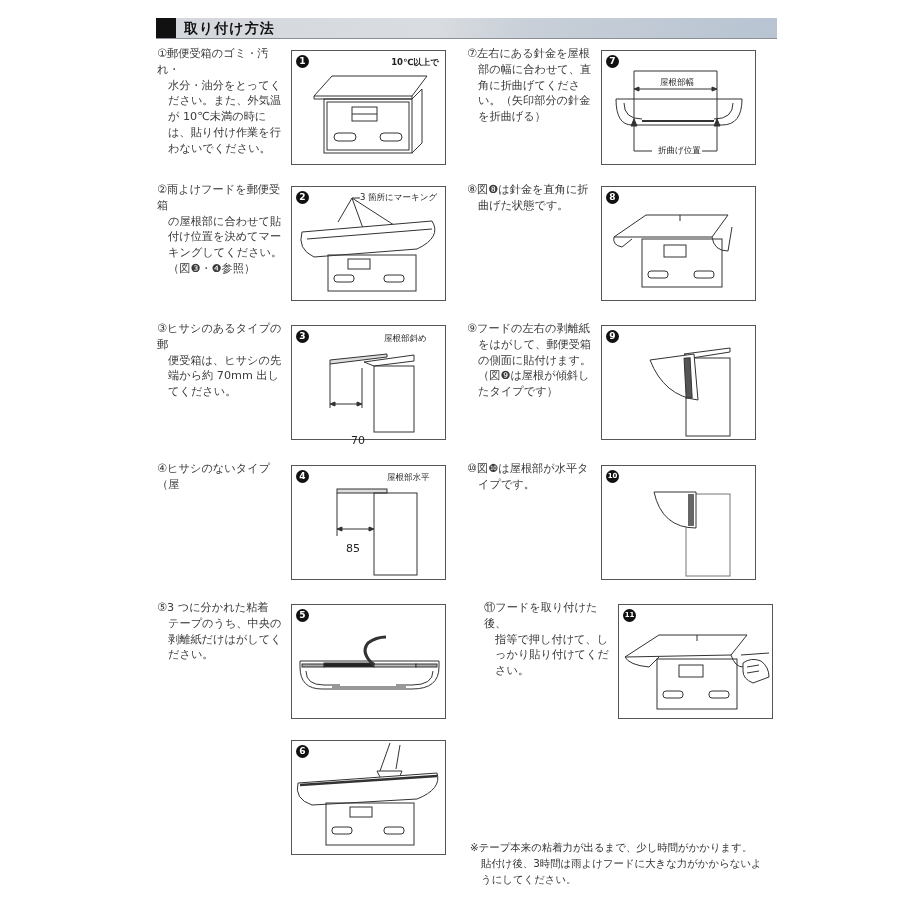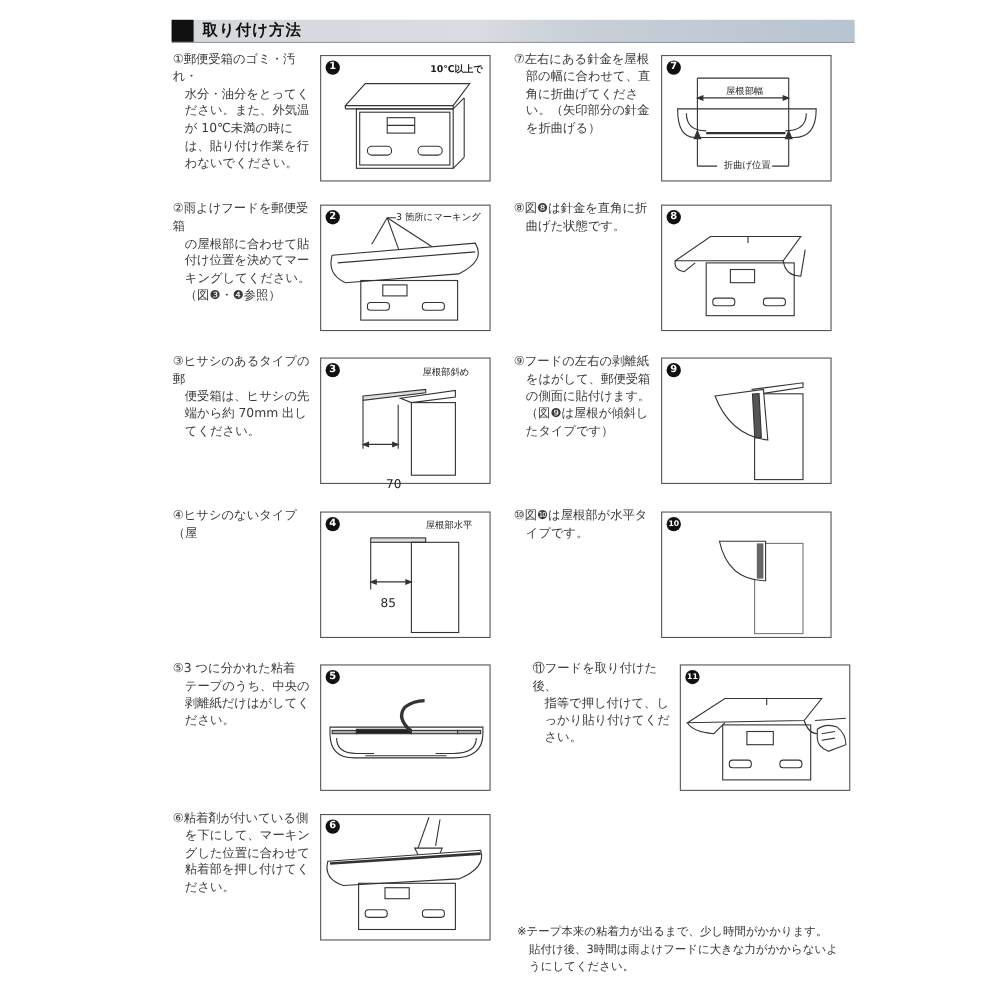--- a/index.html
+++ b/index.html
@@ -141,24 +141,20 @@
         <path d="M82,60 Q68,48 76,38 Q84,32 94,32" stroke-width="3"></path>
         <path d="M14,66 Q14,80 32,80 L48,80"></path>
           <path d="M141,66 Q141,80 120,80 L104,80"></path>
         <line x1="40" y1="82" x2="114" y2="82"></line>
       </g>
     </svg>
   </div>
 </div>
 
 <div class="step" style="left:157px;top:736px;">
-  <div class="txt">
-      <span class="first"><span>⑥</span><span>粘着剤が付いている側</span></span>
-      <span class="rest">を下にして、マーキングした位置に合わせて粘着部を押し付けてください。</span>
-    </div>
   <div class="fig">
     <div class="num">6</div>
     <svg width="153" height="113">
       <g fill="none" stroke="#333" stroke-width="1">
         <path d="M98,2 L88,30 M108,4 L104,28"></path>
         <path d="M85,30 L90,40 L105,42 L110,30 Z" fill="#fff"></path>
         <path d="M6,42 L145,32 Q150,48 125,58 L20,64 Q2,58 6,42 Z" fill="#fff"></path>
         <line x1="8" y1="44" x2="145" y2="35" stroke-width="2.5"></line>
         <rect x="34" y="62" width="88" height="42"></rect>
           <rect x="58" y="66" width="22" height="10"></rect>

